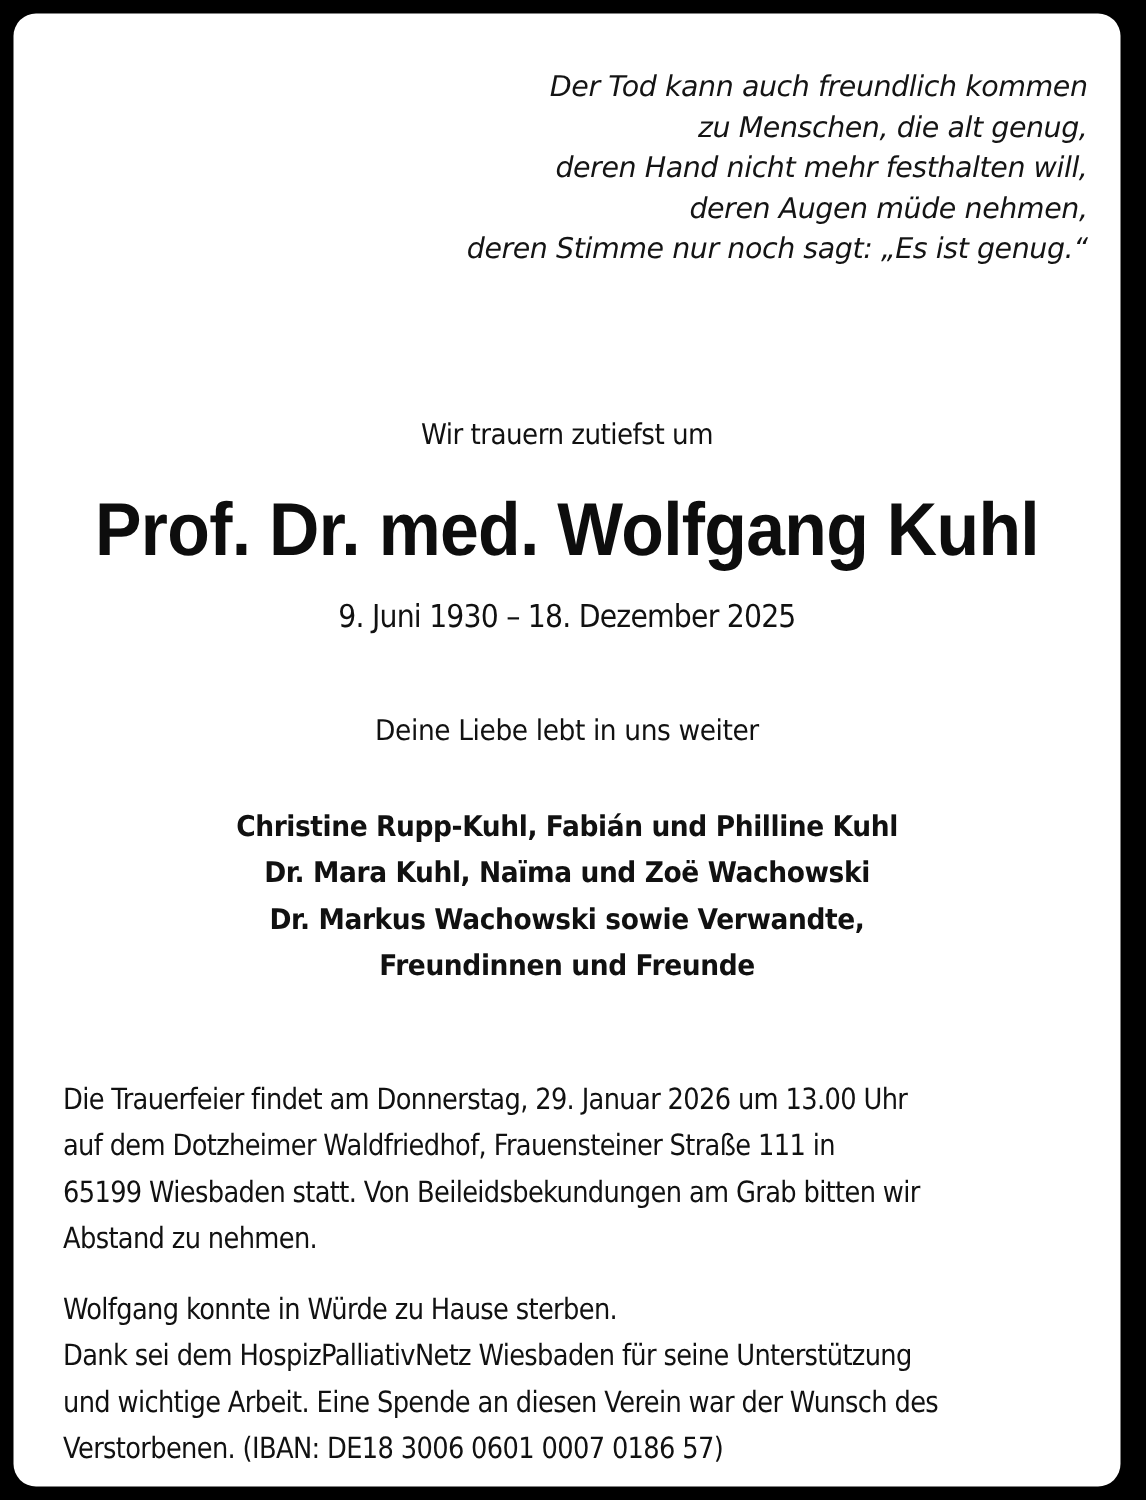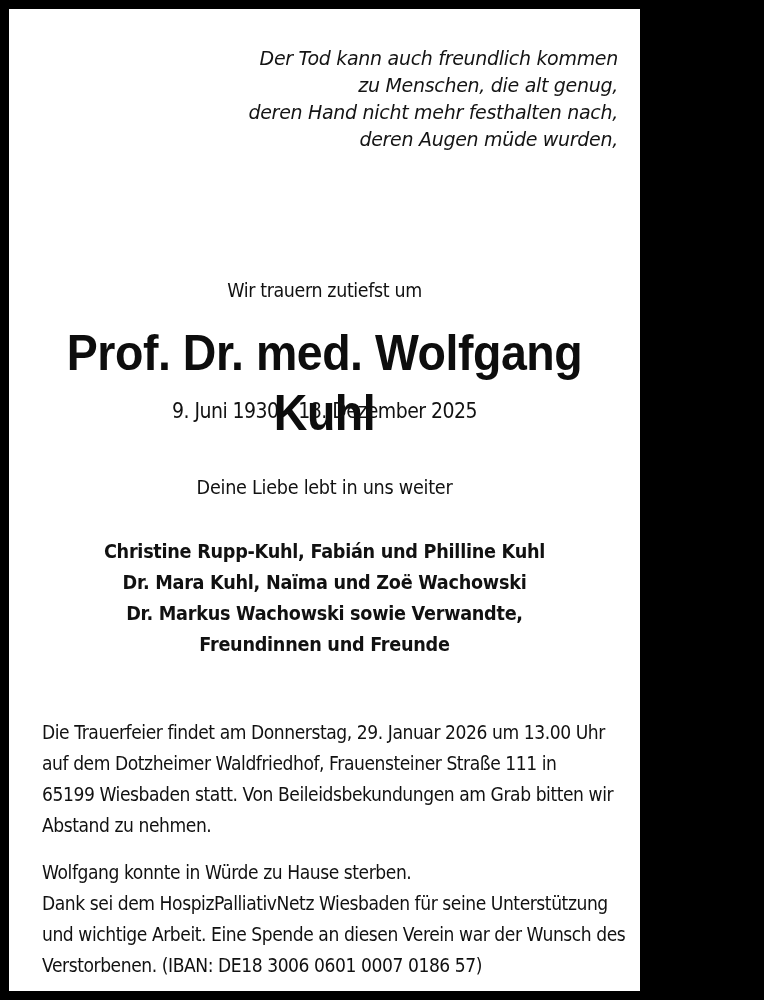--- a/index.html
+++ b/index.html
@@ -12,23 +12,24 @@
       height: 1000px;
       position: relative;
       overflow: hidden;
       font-family: "DejaVu Sans", "Liberation Sans", sans-serif;
       color: #111;
     }
     .frame {
       position: absolute;
       left: 9px;
       top: 9px;
-      width: 631px;
+      width: 738px;
       height: 982px;
       background: #fff;
+      border-radius: 15px;
     }
     .quote {
       position: absolute;
       right: 22px;
       top: 36px;
       text-align: right;
       font-style: italic;
       font-size: 19px;
       line-height: 27px;
       letter-spacing: -0.3px;
@@ -108,22 +109,23 @@
     .para2 { top: 848px; }
   </style>
 </head>
 <body>
 
 <div class="frame">
 
   <div class="quote">
     <div>Der Tod kann auch freundlich kommen</div>
     <div>zu Menschen, die alt genug,</div>
-    <div>deren Hand nicht mehr festhalten nach,</div>
-    <div>deren Augen müde wurden,</div>
+    <div>deren Hand nicht mehr festhalten will,</div>
+    <div>deren Augen müde nehmen,</div>
+    <div>deren Stimme nur noch sagt: „Es ist genug.“</div>
   </div>
 
   <div class="intro">Wir trauern zutiefst um</div>
 
   <div class="name">Prof. Dr. med. Wolfgang Kuhl</div>
 
   <div class="dates">9. Juni 1930 – 18. Dezember 2025</div>
 
   <div class="love">Deine Liebe lebt in uns weiter</div>
 

